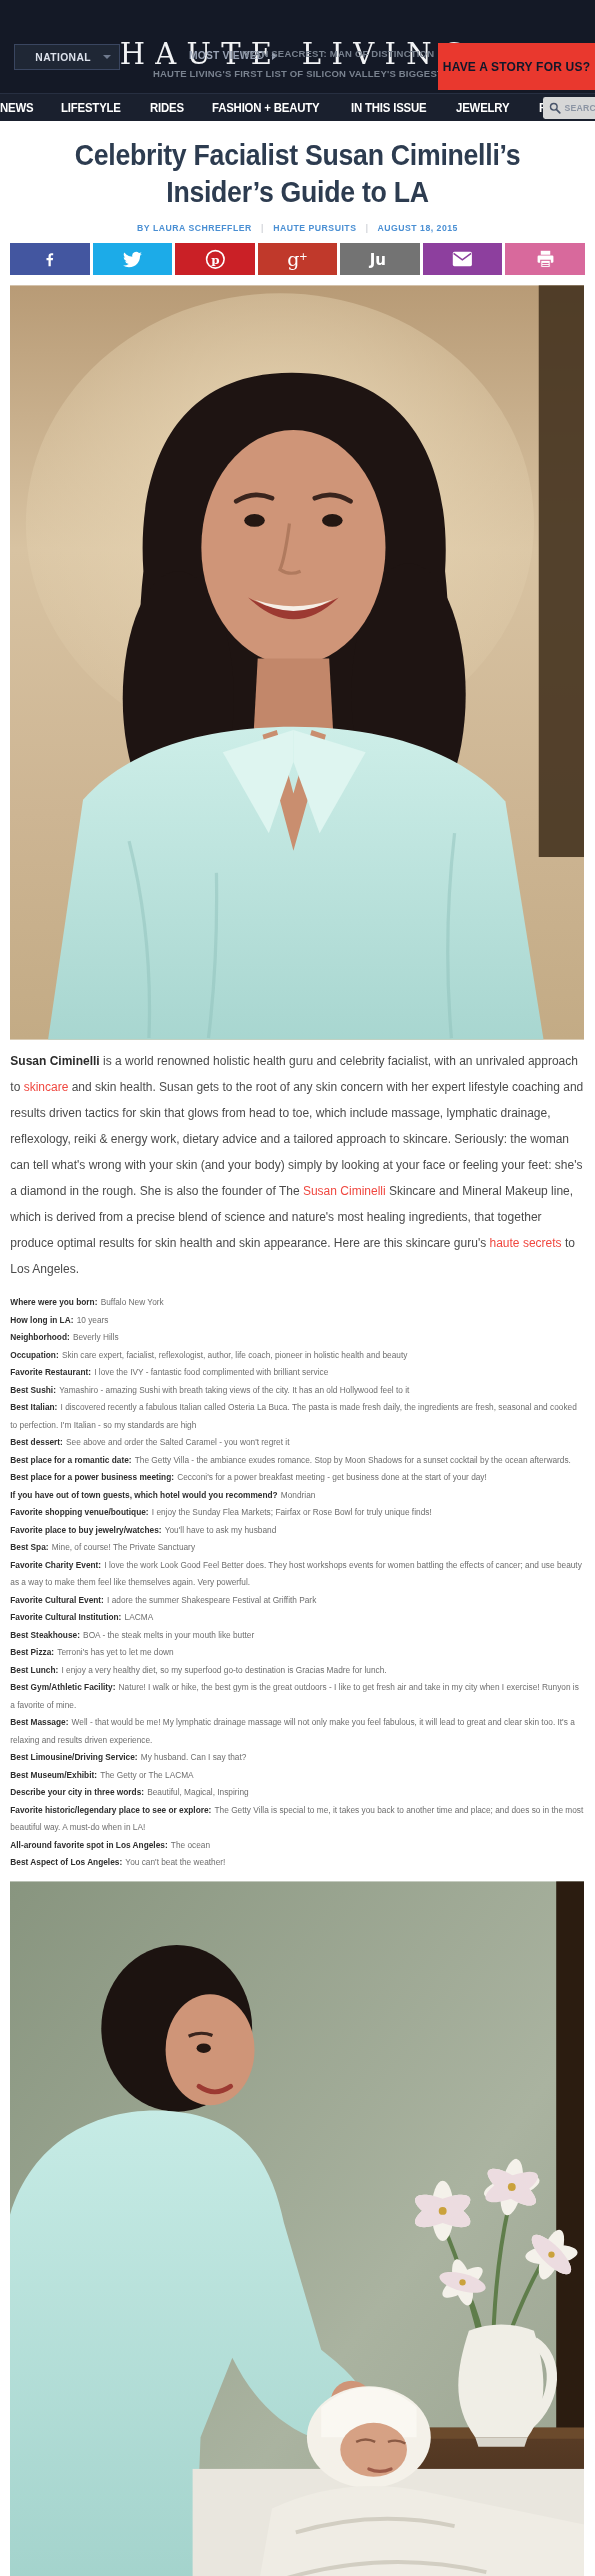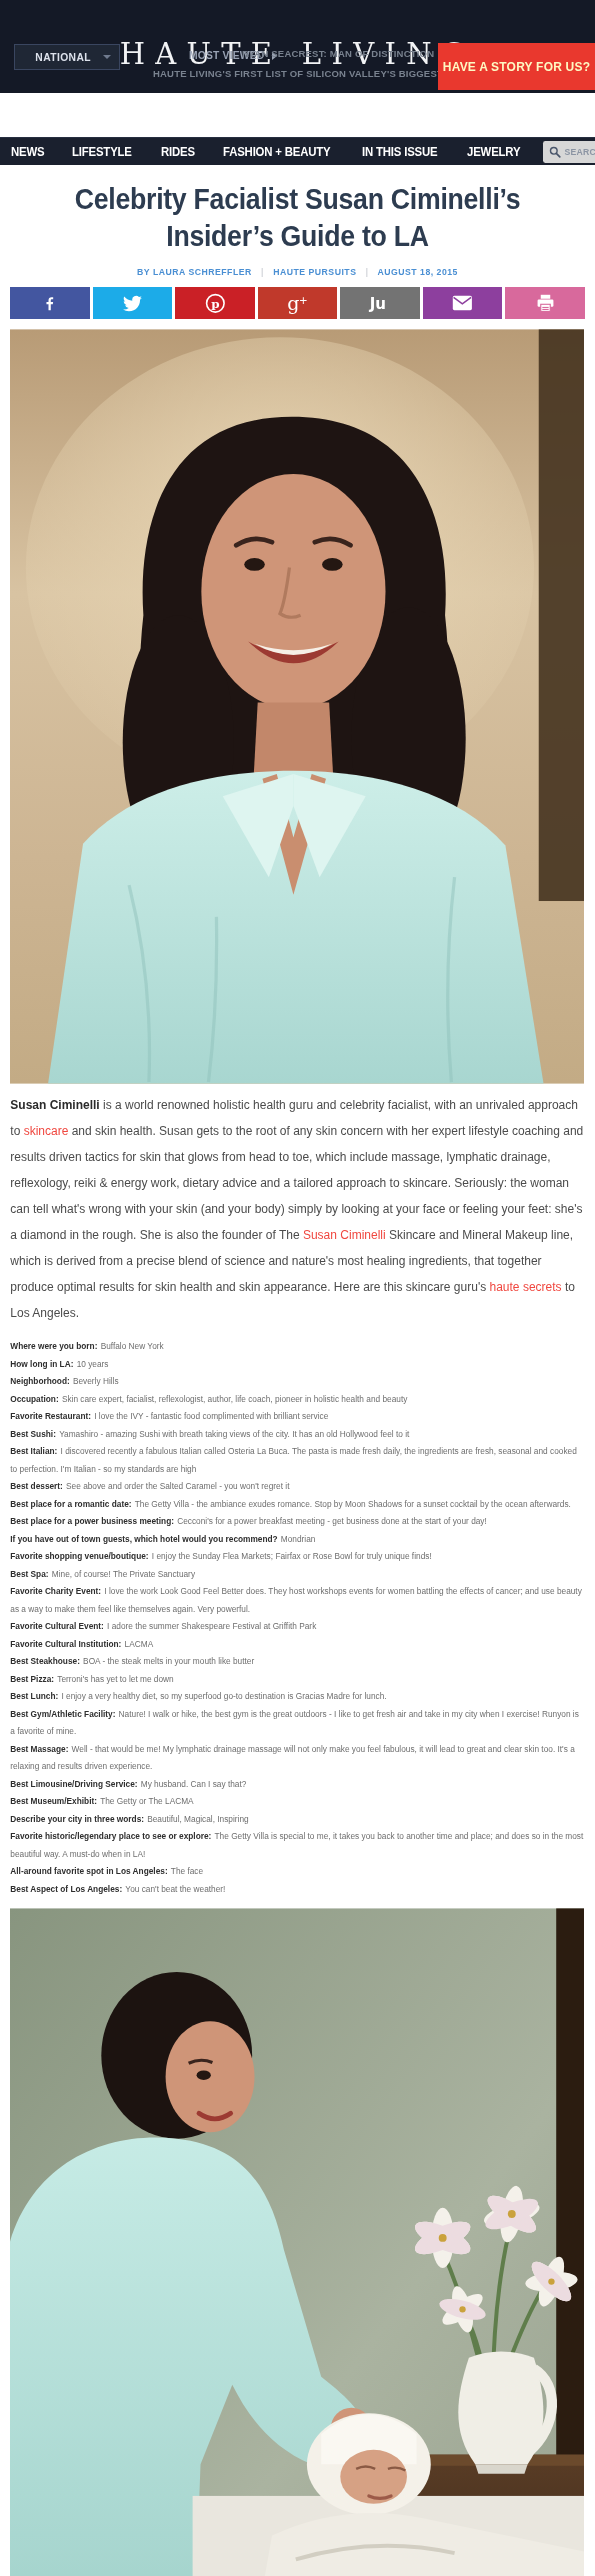--- a/index.html
+++ b/index.html
@@ -23,30 +23,30 @@
   }
   .national-label { color:#dde2ec; font-size:10.3px; font-weight:bold; letter-spacing:0.4px; flex:1;padding-left:12px; }
   .chevron-down { width:0; height:0; border-left:4px solid transparent; border-right:4px solid transparent; border-top:4.8px solid #6f7a8e; }
   .ticker { position:absolute; left:153px; top:48px;margin-left:36px; }
   .most-viewed { display:inline-flex; align-items:center; color:#9aa3b4; font-size:10.3px; font-weight:bold; letter-spacing:0.2px; }
   .arrow-right { width:0; height:0; border-top:4px solid transparent; border-bottom:4px solid transparent; border-left:5.6px solid #9aa3b4; margin-left:7.2px; }
   .ticker-headline { position:absolute; left:242px; top:48px; color:#79828f; font-size:9.5px; font-weight:bold; letter-spacing:0.2px; white-space:nowrap; }
   .ticker-line2 { position:absolute; left:153px; top:68px; color:#79828f; font-size:9.5px; font-weight:bold; letter-spacing:0.2px; white-space:nowrap; }
   .story-btn {
     position:absolute; right:0; top:43px; width:157px; height:47px;
-    background:#e9382e; color:#fef9c3; font-size:12px; font-weight:bold;
+    background:#e9382e; color:#0f172a; font-size:12px; font-weight:bold;
     display:flex; align-items:center; justify-content:center; letter-spacing:0.2px;
     border:none; cursor:pointer;
   }
 
   
   .nav {
     height:28px; background:#1a202e; border-top:0.8px solid #272f41;
-    display:flex; align-items:center; padding-left:11px; gap:26px;
-    position:relative; overflow:hidden;margin-top:44px;
+    display:flex; align-items:center; gap:26px;
+    position:relative; overflow:hidden;
   }
   .nav-item { color:#fff; font-size:12px; font-weight:bold; letter-spacing:-0.2px; text-decoration:none; white-space:nowrap; transform:scaleX(.95); transform-origin:left center; cursor:pointer; }
   .searchbox {
     position:absolute; right:-27px; top:3.2px; width:79px; height:21.5px;
     background:#d7d7d7; border-radius:2.4px; display:flex; align-items:center; padding:0 5.6px; gap:4px;
   }
   .search-label { color:#8b94a3; font-size:8.7px; font-weight:bold; letter-spacing:0.2px; }
 
   
   .title {
@@ -238,20 +238,21 @@
 
   <p class="qa-item"><strong class="qa-label">Best place for a romantic date:</strong><span class="qa-answer">The Getty Villa - the ambiance exudes romance. Stop by Moon Shadows for a sunset cocktail by the ocean afterwards.</span></p>
 
 
   <p class="qa-item"><strong class="qa-label">Best place for a power business meeting:</strong><span class="qa-answer">Cecconi's for a power breakfast meeting - get business done at the start of your day!</span></p>
 
   <p class="qa-item"><strong class="qa-label">If you have out of town guests, which hotel would you recommend?</strong><span class="qa-answer">Mondrian</span></p>
 
   <p class="qa-item"><strong class="qa-label">Favorite shopping venue/boutique:</strong><span class="qa-answer">I enjoy the Sunday Flea Markets; Fairfax or Rose Bowl for truly unique finds!</span></p>
 
+  <p class="qa-item"><strong class="qa-label">Favorite place to buy jewelry/watches:</strong><span class="qa-answer">You'll have to ask my husband</span></p>
 
   <p class="qa-item"><strong class="qa-label">Best Spa:</strong><span class="qa-answer">Mine, of course! The Private Sanctuary</span></p>
 
   <p class="qa-item"><strong class="qa-label">Favorite Charity Event:</strong><span class="qa-answer">I love the work Look Good Feel Better does. They host workshops events for women battling the effects of cancer; and use beauty as a way to make them feel like themselves again. Very powerful.</span></p>
 
   <p class="qa-item"><strong class="qa-label">Favorite Cultural Event:</strong><span class="qa-answer">I adore the summer Shakespeare Festival at Griffith Park</span></p>
 
   <p class="qa-item"><strong class="qa-label">Favorite Cultural Institution:</strong><span class="qa-answer">LACMA</span></p>
 
   <p class="qa-item"><strong class="qa-label">Best Steakhouse:</strong><span class="qa-answer">BOA - the steak melts in your mouth like butter</span></p>
@@ -265,21 +266,21 @@
   <p class="qa-item"><strong class="qa-label">Best Massage:</strong><span class="qa-answer">Well - that would be me! My lymphatic drainage massage will not only make you feel fabulous, it will lead to great and clear skin too. It's a relaxing and results driven experience.</span></p>
 
   <p class="qa-item"><strong class="qa-label">Best Limousine/Driving Service:</strong><span class="qa-answer">My husband. Can I say that?</span></p>
 
   <p class="qa-item"><strong class="qa-label">Best Museum/Exhibit:</strong><span class="qa-answer">The Getty or The LACMA</span></p>
 
   <p class="qa-item"><strong class="qa-label">Describe your city in three words:</strong><span class="qa-answer">Beautiful, Magical, Inspiring</span></p>
 
   <p class="qa-item"><strong class="qa-label">Favorite historic/legendary place to see or explore:</strong><span class="qa-answer">The Getty Villa is special to me, it takes you back to another time and place; and does so in the most beautiful way. A must-do when in LA!</span></p>
 
-  <p class="qa-item"><strong class="qa-label">All-around favorite spot in Los Angeles:</strong><span class="qa-answer">The face</span></p>
+  <p class="qa-item"><strong class="qa-label">All-around favorite spot in Los Angeles:</strong><span class="qa-answer">The ocean</span></p>
 
   <p class="qa-item"><strong class="qa-label">Best Aspect of Los Angeles:</strong><span class="qa-answer">You can't beat the weather!</span></p>
 </div>
 
 <svg class="photo" width="574" height="763" viewBox="0 0 723 960">
   <defs>
     <linearGradient id="wall2" x1="0" y1="0" x2="1" y2="1">
       <stop offset="0" stop-color="#88957f"></stop>
         <stop offset=".6" stop-color="#aab3a0"></stop>
         <stop offset="1" stop-color="#97a08e"></stop>

